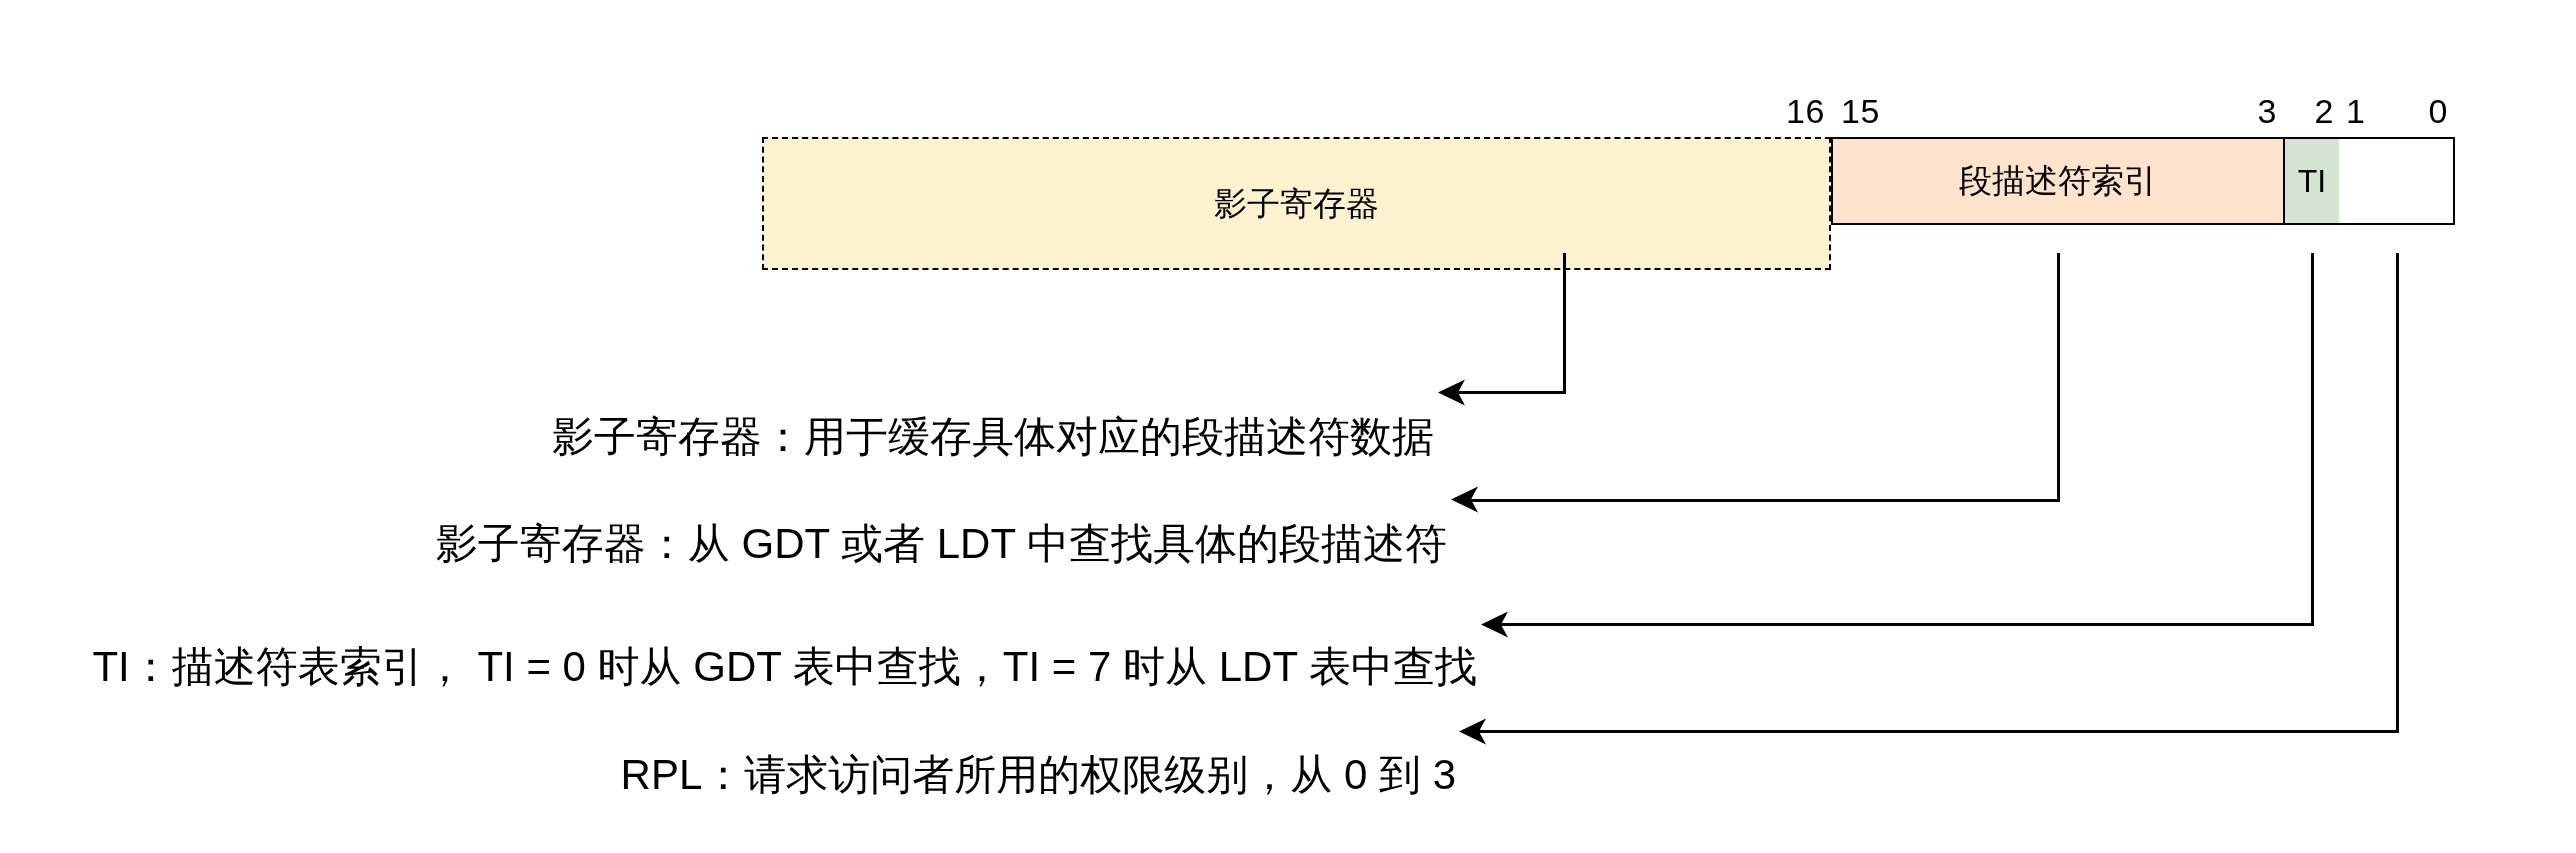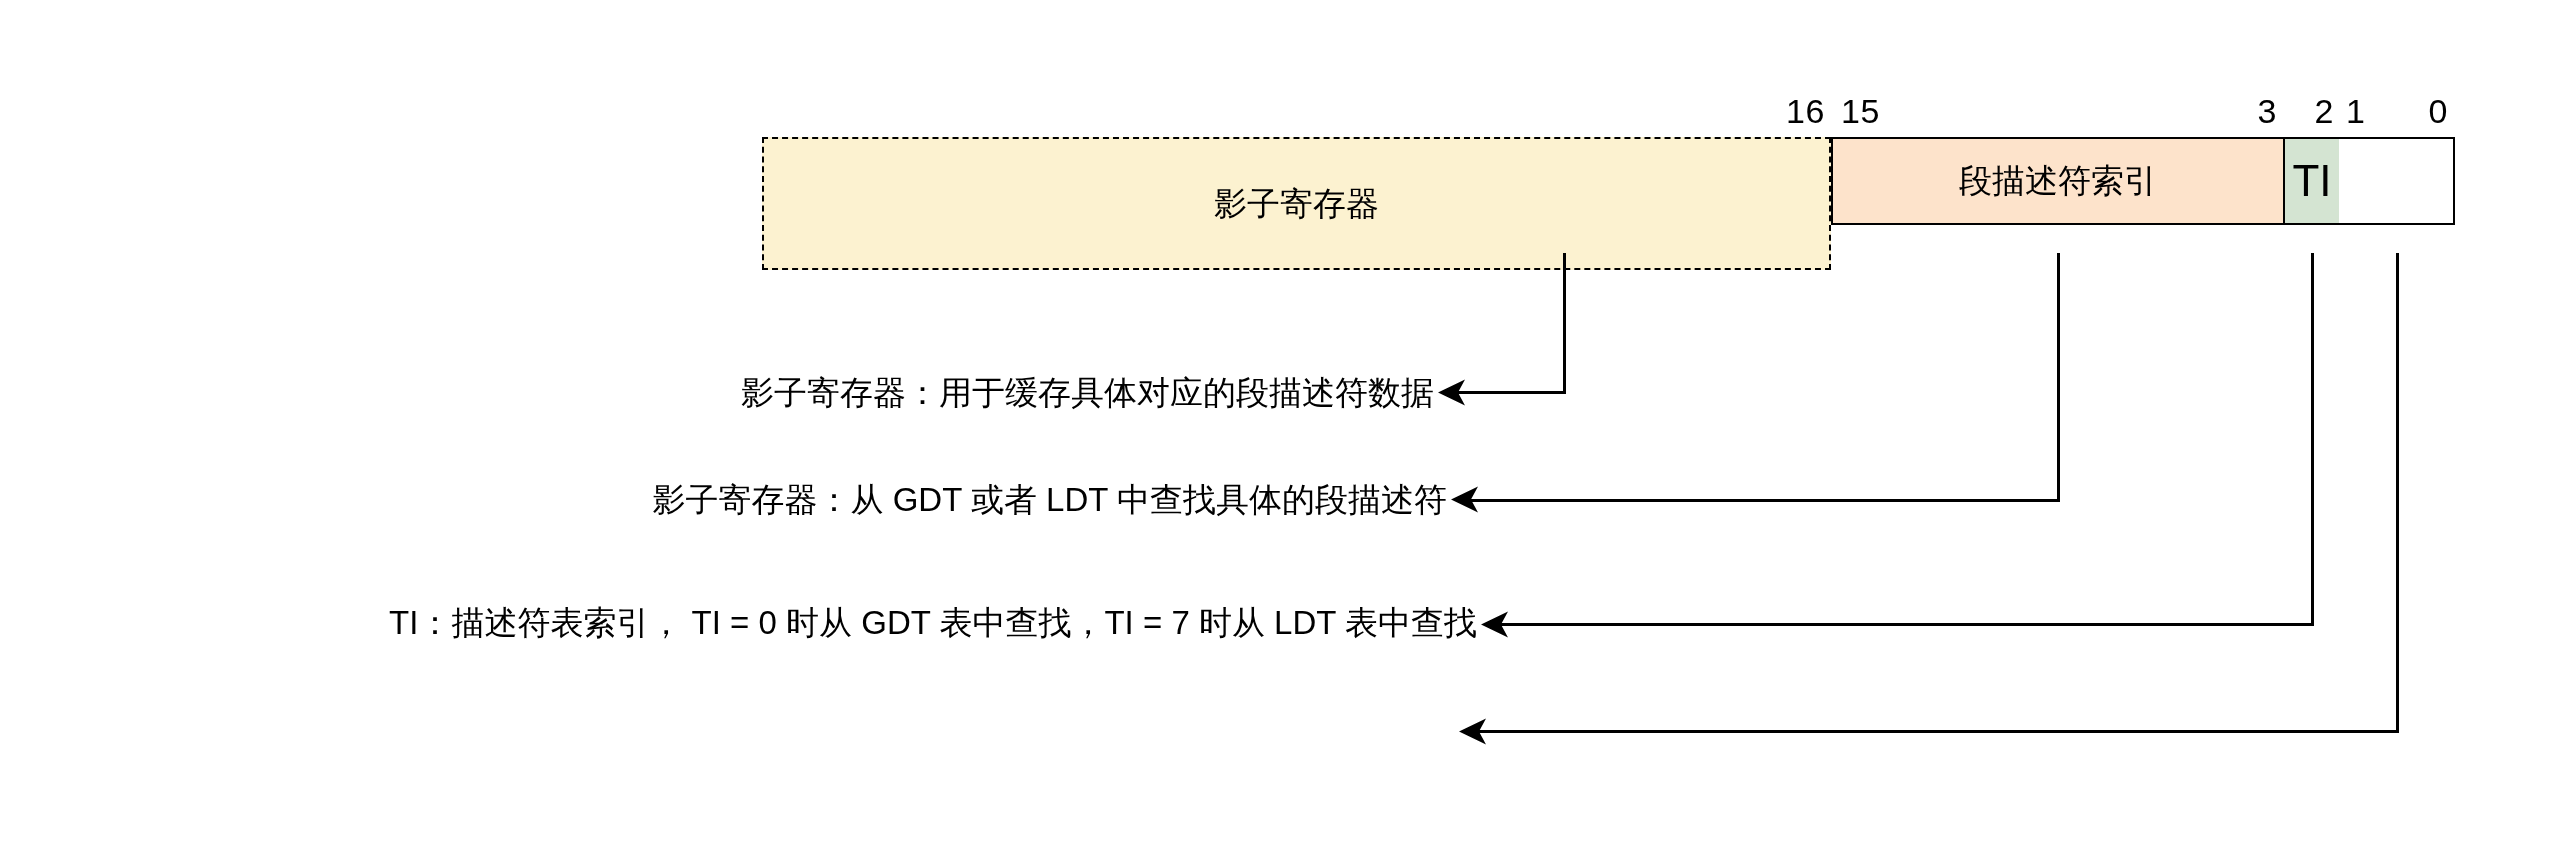--- a/index.html
+++ b/index.html
@@ -63,45 +63,46 @@
   .field-index { flex: 0 0 450px; background: var(--index-fill); }
   .field-ti    { flex: 0 0 56px; background: var(--ti-fill);  border-left: 2.8px solid var(--ink); }
   .field-rpl   { flex: 1 1 auto;  background: var(--rpl-fill); border-left: 2.8px solid var(--ink); }
 
   .field-label-cjk {
     font-size: 33px;
     line-height: 36px;
     color: var(--ink);
   }
   .field-label-latin {
-    font-size: 44px;
+    font-size: 32px;
     line-height: 38px;
     color: var(--ink);
   }
 
   
   .cline {
     position: absolute;
     background: var(--ink);
   }
   .arrowhead {
     position: absolute;
     width: 27px;
     height: 27px;
     background: var(--ink);
     clip-path: polygon(0 50%, 100% 2%, 74% 50%, 100% 98%);
   }
 
   
   .annotation {
     position: absolute;
-    font-size: 33px;
+    font-size: 42px;
     line-height: 37px;
     color: var(--ink);
     white-space: pre;
+    margin-top: 44px;
   }
 </style>
 </head>
 <body>
 
 <div class="canvas">
 
   <span class="bit-label" style="left:769px;margin-top:38px;">79</span>
   <span class="bit-label" style="right:751px;">16</span>
   <span class="bit-label" style="left:1841px;">15</span>
@@ -135,15 +136,16 @@
   <div class="cline" style="left:1491px; top:623px; width:823px; height:2.8px;"></div>
   <div class="arrowhead" style="left:1481px; top:611px;"></div>
 
   <div class="cline" style="left:2396px; top:253px; width:2.8px; height:480px;"></div>
   <div class="cline" style="left:1469px; top:730px; width:929px; height:2.8px;"></div>
   <div class="arrowhead" style="left:1459px; top:718px;"></div>
 
   <span class="annotation" style="right:1142px; top:374px;">影子寄存器：用于缓存具体对应的段描述符数据</span>
   <span class="annotation" style="right:1129px; top:481px;">影子寄存器：从 GDT 或者 LDT 中查找具体的段描述符</span>
   <span class="annotation" style="right:1099px; top:604px;">TI：描述符表索引， TI = 0 时从 GDT 表中查找，TI = 7 时从 LDT 表中查找</span>
+  <span class="annotation" style="right:1120px; top:712px;">RPL：请求访问者所用的权限级别，从 0 到 3</span>
 
 </div>
 
 
 </body></html>

